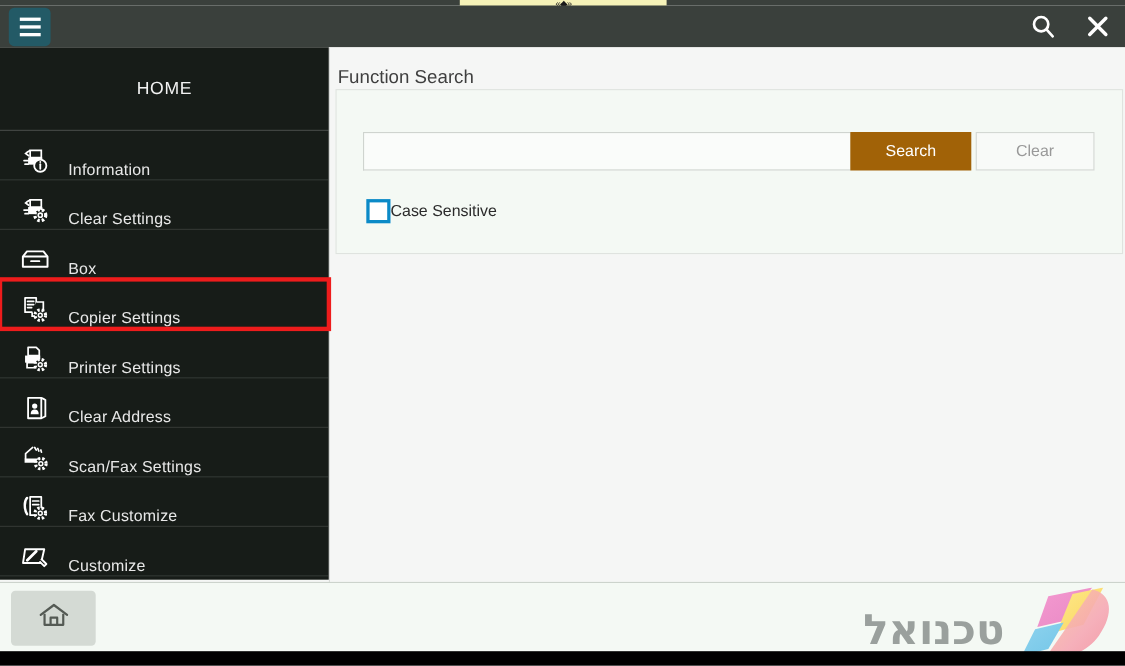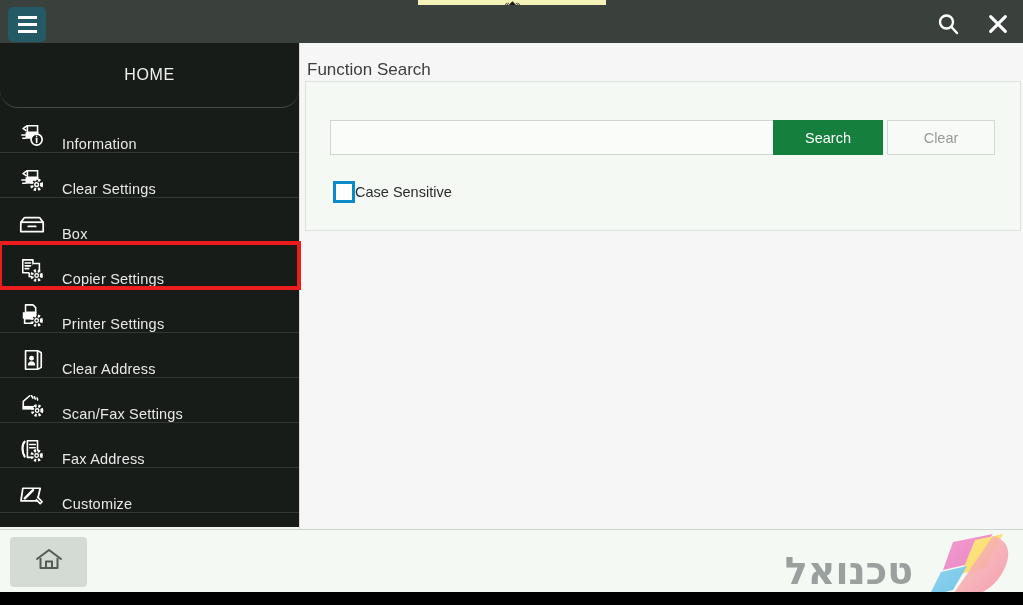--- a/index.html
+++ b/index.html
@@ -39,24 +39,23 @@
   .top-icons { position: absolute; right: 12px; top: 0; height: 38px; display: flex; align-items: center; gap: 24px; }
   .icon-btn { width: 26px; height: 26px; cursor: pointer; display: flex; align-items: center; justify-content: center; }
   .icon-btn svg { display: block; }
 
   
   .sidebar {
     position: absolute; left: 0; top: 43px; width: 299px; height: 484px;
     background: #171c18;
   }
   .sidebar-header {
-    height: 65px; display: flex; align-items: center; justify-content: center;
+    height: 76px; display: flex; align-items: center; justify-content: center;
     color: #f2f2f2; font-size: 16px; letter-spacing: .6px;
     border-bottom: 1px solid #454a46;
-    border-radius: 18px;
   }
   .nav-item {
     position: relative; height: 45px; display: flex; align-items: flex-end;
     border-bottom: 1px solid #333834; cursor: pointer; padding-left: 12px;
   }
   .nav-item .nav-icon {
     width: 40px; height: 34px; display: flex; align-items: center; justify-content: center;
     color: #fff; flex: 0 0 40px;
   }
   .nav-item .nav-icon svg { display: block; }
@@ -79,21 +78,21 @@
     position: absolute; left: 5px; top: 38px; width: 716px; height: 150px;
     background: #f4f9f4; border: 1px solid #dfe3df;
   }
   .search-row { position: absolute; left: 24px; top: 38px; display: flex; align-items: stretch; }
   .search-input {
     width: 443px; height: 35px; border: 1px solid #cfd4cf; border-right: none;
     background: #fafcfa; padding: 0 10px; font-size: 14px;
     font-family: "Liberation Sans", sans-serif; color: #333; outline: none;
   }
   .search-btn {
-    width: 110px; height: 35px; background: #15803d; border: none; color: #fff;
+    width: 110px; height: 35px; background: #a16207; border: none; color: #fff;
     font-size: 14.5px; font-family: "Liberation Sans", sans-serif; cursor: pointer;
   }
   .clear-btn {
     width: 108px; height: 35px; margin-left: 4px; background: #f8faf8;
     border: 1px solid #d3d8d3; color: #999; font-size: 14.5px;
     font-family: "Liberation Sans", sans-serif; cursor: pointer;
   }
   .check-row { position: absolute; left: 27px; top: 99px; display: flex; align-items: center; cursor: pointer; }
   .checkbox {
     width: 22px; height: 22px; border: 3px solid #0b8ac7; background: #fff;
@@ -254,21 +253,21 @@
       <span class="nav-icon">
         <svg width="26" height="24" viewBox="0 0 28 26" fill="none" stroke="#fff" stroke-width="1.7">
           <path d="M6 4 C3 7 3 15 6 20" stroke-linecap="round" stroke-width="2.4"></path>
           <path d="M9 3 L20 3 L20 21 L9 21 Z" stroke-linejoin="round"></path>
           <line x1="11.5" y1="7" x2="17.5" y2="7" stroke-linecap="round"></line>
           <line x1="11.5" y1="10.5" x2="17.5" y2="10.5" stroke-linecap="round"></line>
           <circle cx="19" cy="19" r="5.2" fill="#171c18" stroke="#fff" stroke-width="3.1" stroke-dasharray="2.3 1.9"></circle>
           <circle cx="19" cy="19" r="1.9" fill="#171c18" stroke="#fff" stroke-width="1.5"></circle>
         </svg>
       </span>
-      <span class="nav-label">Fax Address</span>
+      <span class="nav-label">Fax Customize</span>
     </div>
 
     <div class="nav-item">
       <span class="nav-icon">
         <svg width="27" height="22" viewBox="0 0 28 22" fill="none" stroke="#fff" stroke-width="1.8">
           <path d="M4 4 L22 4 L19 17 L2 17 Z" stroke-linejoin="round"></path>
           <path d="M6 14.5 L14.5 6" stroke-width="2.6" stroke-linecap="round"></path>
           <path d="M19 13 L24 18 L22 20 L17.5 15.5" stroke-linejoin="round" fill="#171c18"></path>
         </svg>
       </span>

